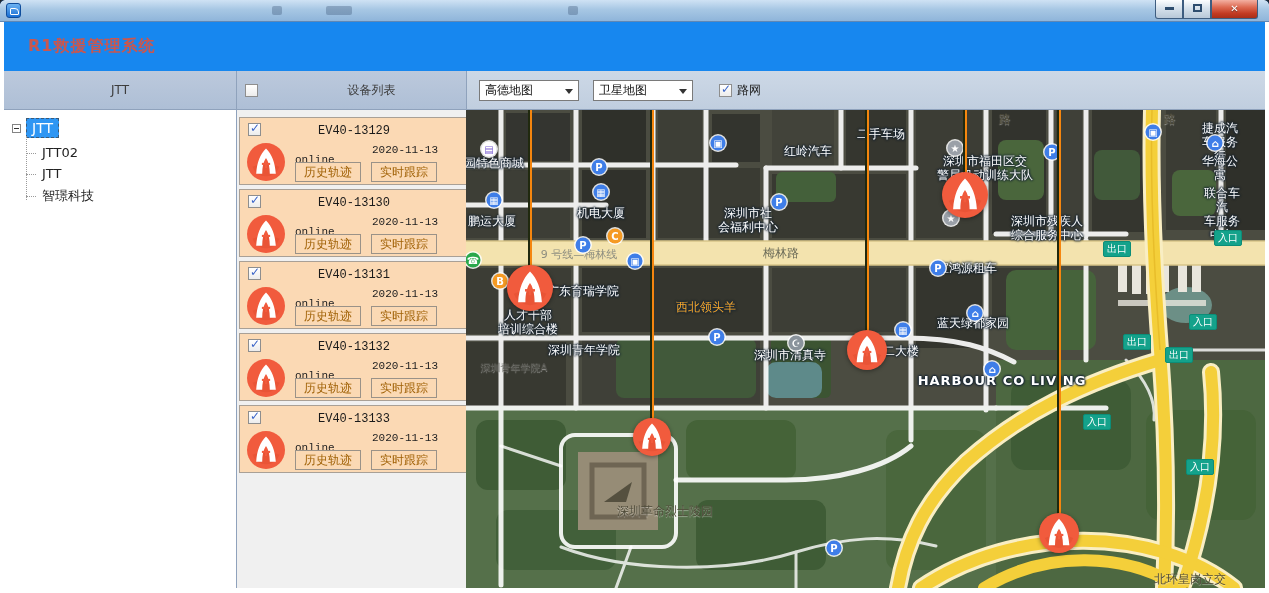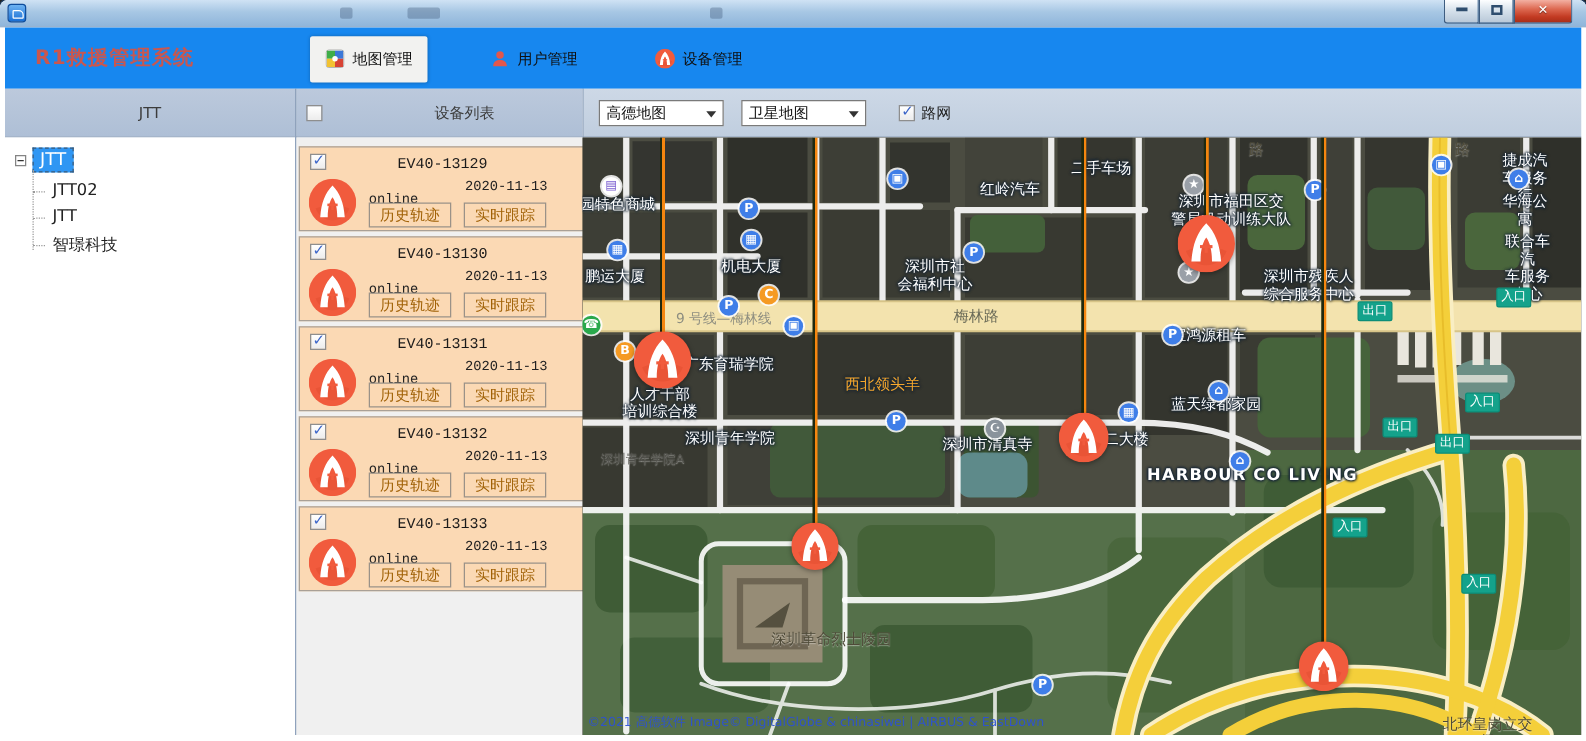--- a/index.html
+++ b/index.html
@@ -98,21 +98,21 @@
   .map-label.poi-dark { color:#4e4a38; text-shadow:0 1px 1px rgba(255,255,255,.5); }
   .map-label.poi-sm { color:#50504a; font-size:10px; text-shadow:0 1px 1px rgba(255,255,255,.5); }
   .map-label.caps { font-weight:bold; font-size:13px; letter-spacing:1px; }
   .map-label.road { color:#6b6b58; font-size:12px; text-shadow:none; }
   .map-label.road-gray { color:#8e8e80; font-size:11px; text-shadow:none; }
   .poi-icon { position:absolute; width:15px; height:15px; border-radius:50%; z-index:2;
               color:#fff; font-size:10px; line-height:15px; text-align:center; font-weight:bold;
               box-shadow:0 0 0 1.5px rgba(255,255,255,.85); transform:translate(-50%,-50%); }
   .map-badge { position:absolute; transform:translate(-50%,-50%); background:#14a28b; color:#fff;
               font-size:10px; line-height:12px; padding:1px 3px; border:1px solid #0c8d78; border-radius:2px;
-              z-index:2; }
+              z-index:2;margin-left:17px; }
   .tether { position:absolute; top:0; width:4px; z-index:3;
               background:linear-gradient(90deg,#20290f 0 2px,#f5860f 2px 4px); }
   .marker { position:absolute; z-index:4; filter:drop-shadow(0 1px 2px rgba(0,0,0,.4)); cursor:pointer; }
   .attribution { position:absolute; left:4px; bottom:3px; font-size:10px; color:#2b50d8; z-index:6;
               opacity:.9; }
 </style>
 </head>
 <body>
 
 <svg width="0" height="0" style="position:absolute">
@@ -144,40 +144,20 @@
     <span class="tb-smudge" style="left:272px;width:10px;"></span>
     <span class="tb-smudge" style="left:326px;width:26px;"></span>
     <span class="tb-smudge" style="left:568px;width:10px;"></span>
     <div class="win-btn min"><span class="min-glyph"></span></div>
     <div class="win-btn max"><span class="max-glyph"></span></div>
     <div class="win-btn close"><span>✕</span></div>
   </div>
 
   <div class="header">
     <div class="sys-title">R1救援管理系统</div>
-    <div class="tabs">
-      <div class="tab active">
-        <svg class="tab-icon">
-            <use href="#map-sq-icon"></use>
-          </svg>
-        <span>地图管理</span>
-      </div>
-      <div class="tab">
-        <svg class="tab-icon">
-            <use href="#user-sym"></use>
-          </svg>
-        <span>用户管理</span>
-      </div>
-      <div class="tab">
-        <svg class="tab-icon">
-            <use href="#drone-sym"></use>
-          </svg>
-        <span>设备管理</span>
-      </div>
-    </div>
   </div>
 
   <div class="phead tree-head">JTT</div>
   <div class="phead dev-head">
     <span class="cb" id="dev-head-cb"></span>
     <span>设备列表</span>
   </div>
   <div class="phead map-toolbar">
     <div class="select">
       <span>高德地图</span>
@@ -385,21 +365,20 @@
       </g>
       <g stroke="#f4cf3a" stroke-width="12" fill="none" stroke-linecap="round">
         <path d="M686,0 C684,80 688,160 694,240 C700,320 702,400 698,478"></path>
         <path d="M694,250 C620,272 556,302 500,352 C458,392 440,432 432,478"></path>
         <path d="M455,478 C550,414 690,416 768,478"></path>
         <path d="M745,262 C752,330 742,402 716,478"></path>
         <path d="M518,478 C580,440 660,442 715,478"></path>
       </g>
       <path d="M686,0 C684,80 688,160 694,240" stroke="#e8bd2a" stroke-width="1.5" fill="none"></path>
     </svg>
-    <div class="attribution">©2021 高德软件 Image© DigitalGlobe &amp; chinasiwei | AIRBUS &amp; EastDown</div>
   <div class="map-label poi" style="left: 28px; top: 46px;">园特色商城</div>
       <div class="map-label poi" style="left: 135px; top: 96px;">机电大厦</div>
       <div class="map-label poi" style="left: 26px; top: 104px;">鹏运大厦</div>
       <div class="map-label poi" style="left: 342px; top: 34px;">红岭汽车</div>
       <div class="map-label poi" style="left: 415px; top: 17px;">二手车场</div>
       <div class="map-label poi" style="left: 754px; top: 11px;">捷成汽车服务行</div>
       <div class="map-label poi" style="left: 282px; top: 96px;">深圳市社
 会福利中心</div>
       <div class="map-label poi" style="left: 519px; top: 44px;">深圳市福田区交
 警局机动训练大队</div>

